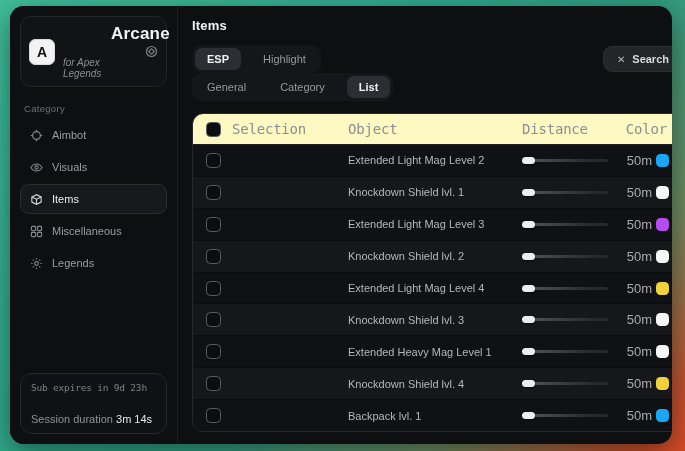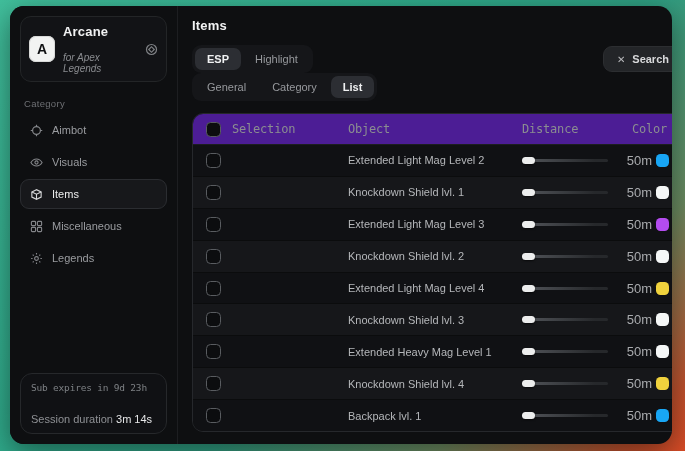--- a/index.html
+++ b/index.html
@@ -37,21 +37,21 @@
   }
   .logo {
     width:26px; height:26px; border-radius:7px;
     background:#f2f3f2; color:#101113;
     font-weight:bold; font-size:14px;
     display:flex; align-items:center; justify-content:center;
     flex:0 0 26px;
     box-shadow:inset 0 0 0 1px #d8d9d8;
   }
   .brand-text { flex:1; min-width:0; }
-  .brand-name { color:#f1f2f3; font-size:13px; font-weight:bold; letter-spacing:.2px; }
+  .brand-name { color:#f1f2f3; font-size:17px; font-weight:bold; letter-spacing:.2px;margin-left:48px; }
   .brand-sub  { color:#8a8c90; font-size:10px; margin-top:13px;font-style:italic; }
   .badge-icon { color:#7e8084; display:flex; align-items:center; }
   .cat-label { color:#6e7074; font-size:9.5px; margin:16px 0 4px 4px; letter-spacing:.3px; }
   .nav { display:flex; flex-direction:column; }
   .nav-item {
     display:flex; align-items:center; gap:9px;
     color:#9a9ca0; font-size:11px;
     padding:7px 8px; margin-top:2px;
     border-radius:9px; border:1px solid transparent;
     cursor:default;
@@ -70,21 +70,21 @@
     font-family:"DejaVu Sans Mono", monospace;
     color:#7d8084; font-size:9.5px; letter-spacing:-.2px;
   }
   .session-line2 { margin-top:20px; font-size:11px; color:#8e9094; }
   .session-line2 .val { color:#e6e7e8; }
   
   .main { flex:1; padding:12px 14px; display:flex; flex-direction:column; }
   .main-title { color:#f2f3f4; font-size:13px; font-weight:bold; letter-spacing:.2px; }
   .toolbar { margin-top:12px; display:flex; align-items:center; justify-content:space-between; }
   .tab-group {
-    display:inline-flex; gap:2px;
+    display:inline-flex; gap:10px;
     background:#151619; border-radius:9px; padding:3px;
   }
   .tab {
     border:none; background:transparent; color:#97999d;
     font-family:inherit; font-size:11px;
     padding:5px 12px; border-radius:7px; cursor:pointer;
   }
   .tab.active { background:#2c2e33; color:#f0f1f2; font-weight:bold; }
   .search-btn {
     display:inline-flex; align-items:center; gap:7px;
@@ -101,23 +101,23 @@
     overflow:hidden; background:#0f1012;
     display:flex; flex-direction:column;
   }
   .trow {
     display:grid;
     grid-template-columns:26px 116px 174px 92px 42px 1fr;
     align-items:center;
     padding:0 13px;
   }
   .thead {
-    height:31px; background:#4c1d95;
+    height:31px; background:#fef9c3;
     font-family:"DejaVu Sans Mono", monospace;
-    font-size:12px; color:#8b8d91; letter-spacing:-.2px;
+    font-size:14px; color:#8b8d91; letter-spacing:-.2px;
     border-bottom:1px solid #1c1d20;
   }
   .thead .hcolor { grid-column:5 / 7; text-align:right; padding-right:2px; }
   .tbody { flex:1; display:flex; flex-direction:column; }
   .drow { flex:1; min-height:30px; border-bottom:1px solid #0b0c0d; }
   .drow:last-child { border-bottom:none; }
   .drow:nth-child(odd)  { background:#101114; }
   .drow:nth-child(even) { background:#16171a; }
   .checkbox {
     width:15px; height:15px; border-radius:4.5px;

